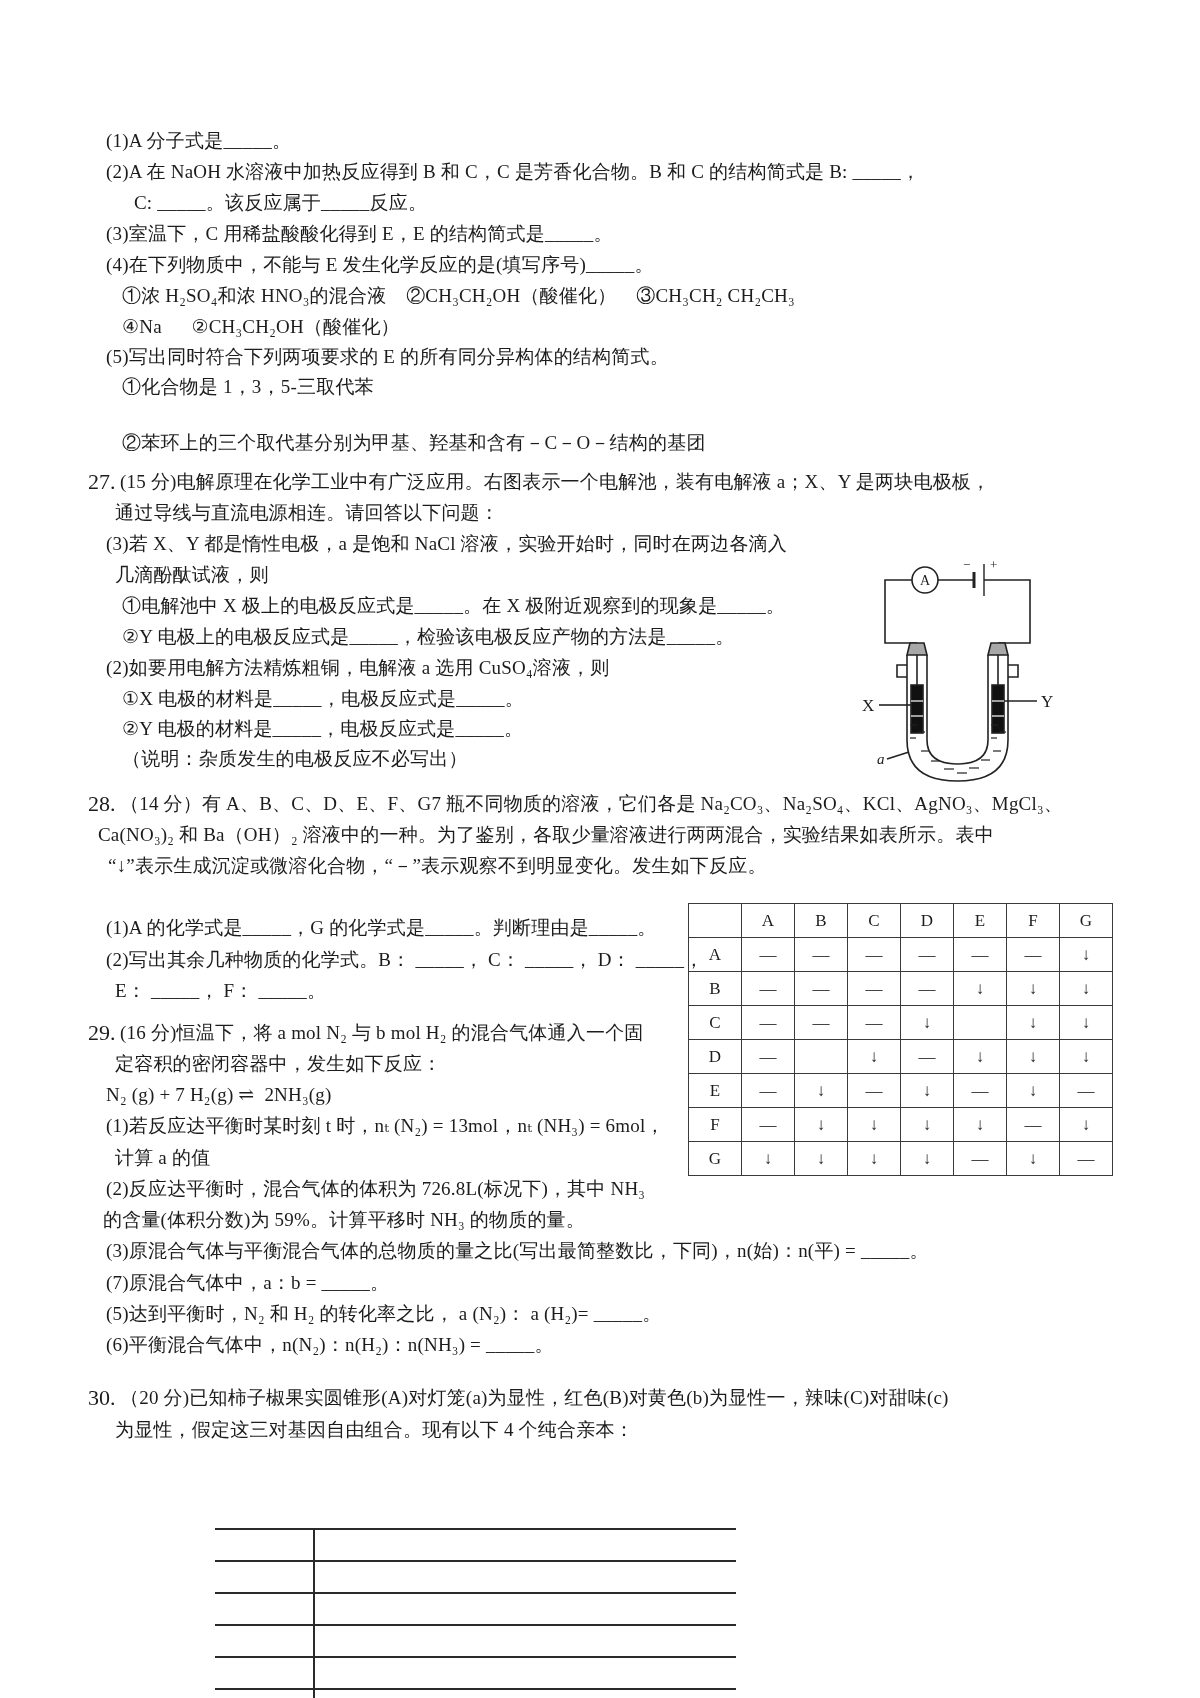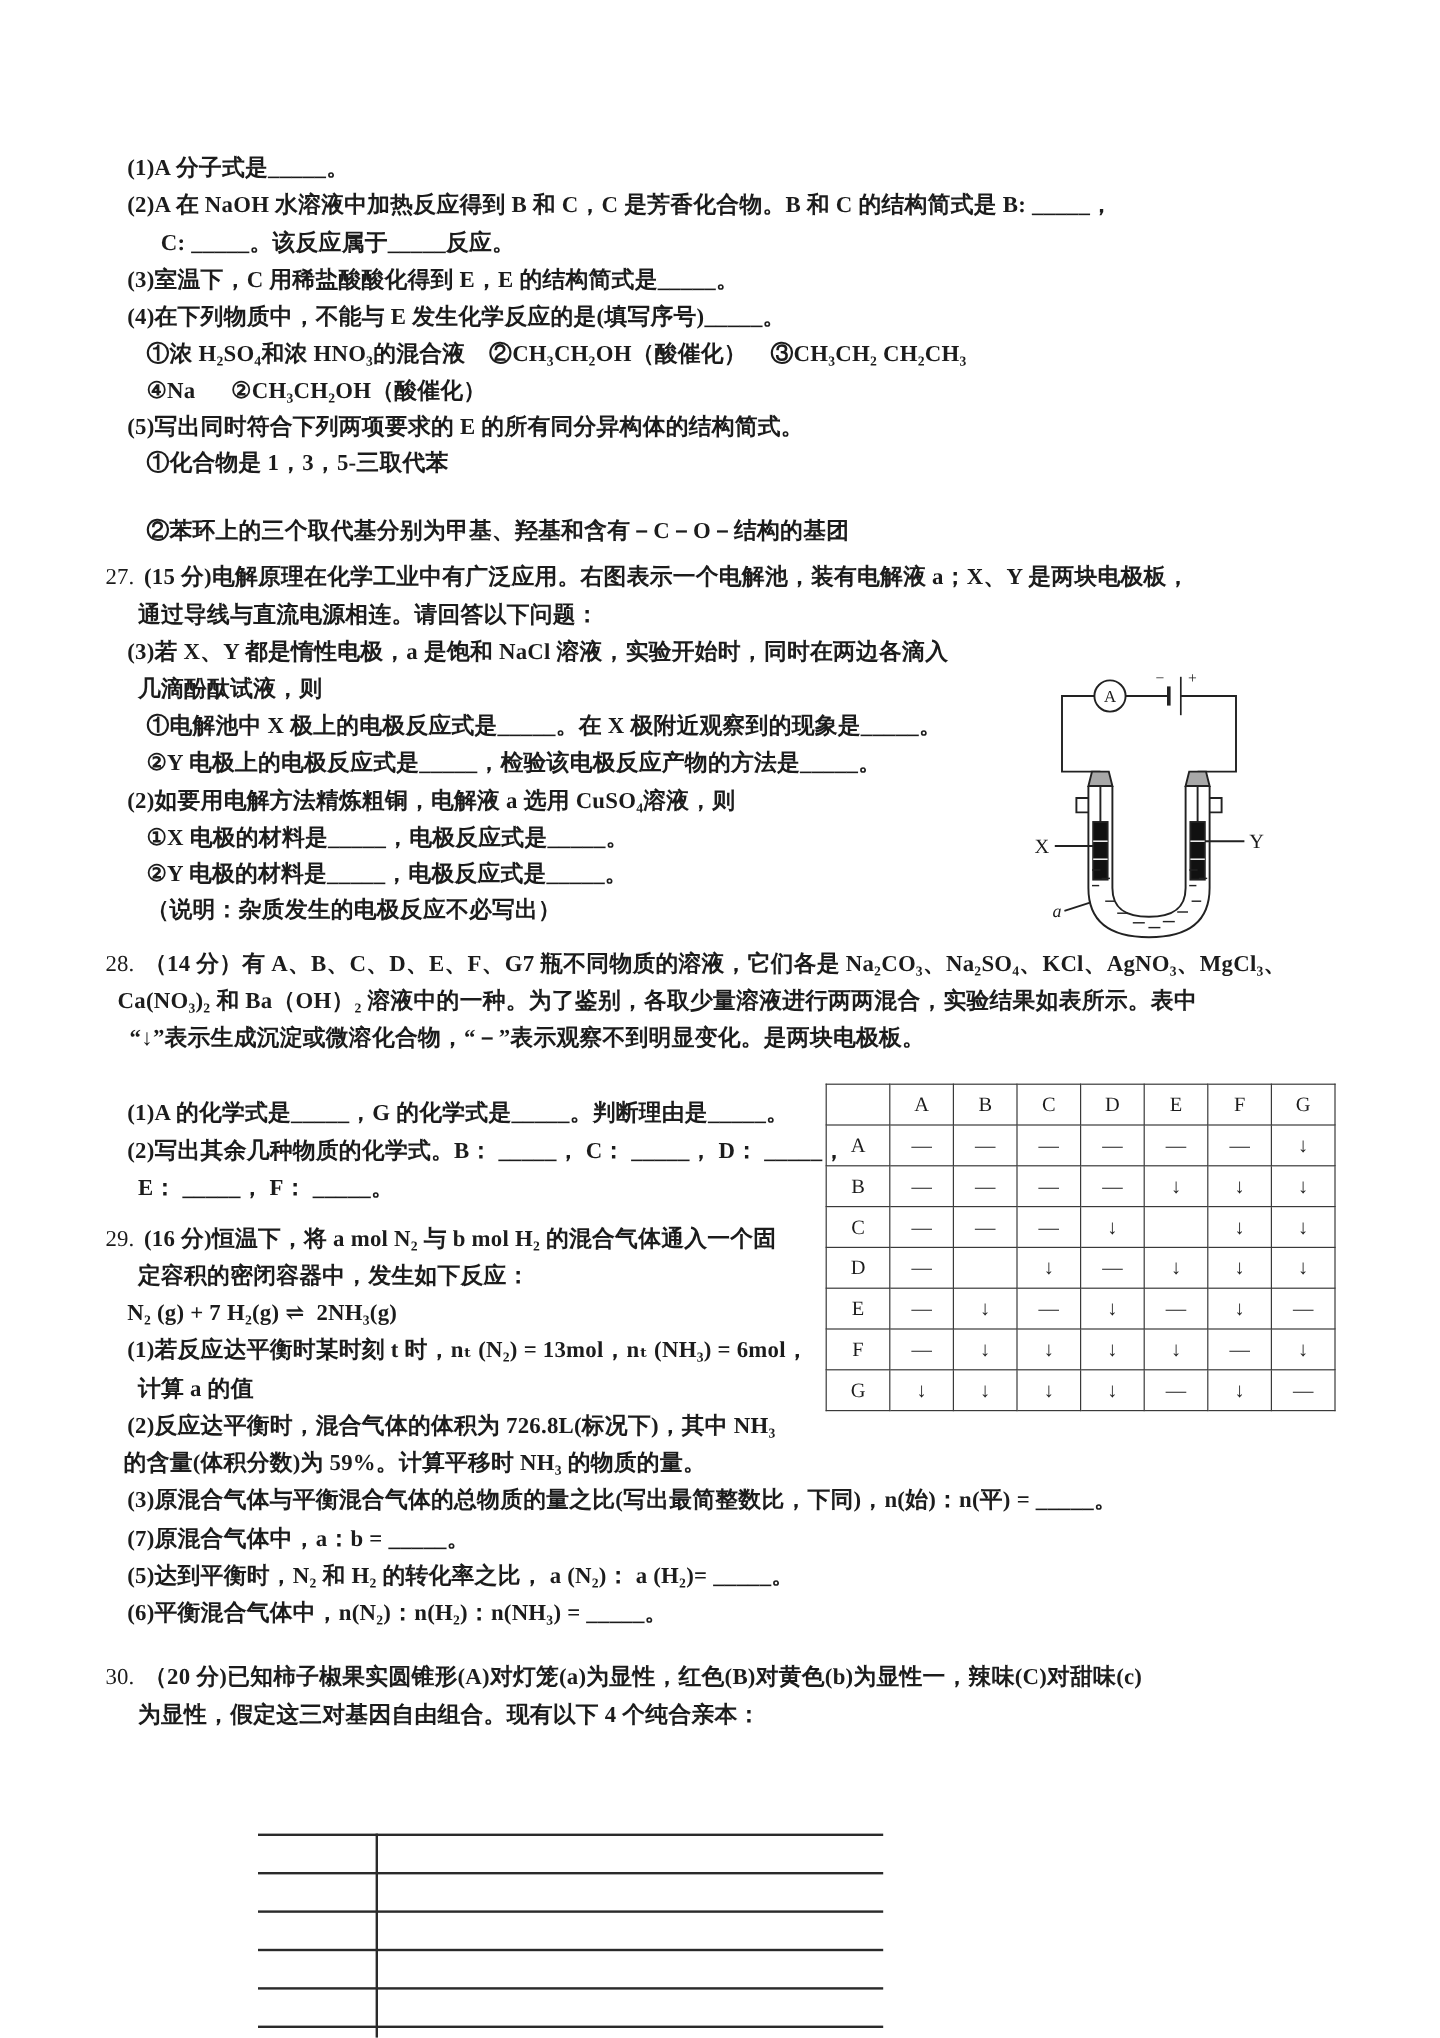--- a/index.html
+++ b/index.html
@@ -1,22 +1,22 @@
 <!DOCTYPE html>
 <html><head>
 <meta charset="utf-8">
 <style>
   html,body{margin:0;padding:0;}
   body{
     width:1200px;height:1698px;position:relative;overflow:hidden;
     background:#ffffff;color:#1c1c1c;
     font-family:"Liberation Serif","DejaVu Serif",serif;
   }
-  .ln{position:absolute;white-space:pre;font-size:19px;line-height:23px;letter-spacing:0.2px;font-weight:bold;}
-  .qnum{position:absolute;white-space:pre;font-size:19px;line-height:23px;}
+  .ln{position:absolute;white-space:pre;font-size:19px;line-height:23px;letter-spacing:0.2px;}
+  .qnum{position:absolute;white-space:pre;font-size:22px;line-height:23px;}
   
   .mixtable{position:absolute;left:688px;top:903px;border-collapse:collapse;}
   .mixtable td{
     width:52px;min-width:52px;max-width:52px;height:33px;
     border:1px solid #3a3a3a;text-align:center;vertical-align:middle;
     font-size:17px;padding:0;
   }
   
   .agrid{position:absolute;left:215px;top:1528px;width:521px;height:170px;}
   .hline{position:absolute;left:0;width:521px;height:2px;background:#2a2a2a;}
@@ -109,21 +109,21 @@
     <text x="145" y="14" font-size="13">+</text>
     <text x="17" y="156" font-size="17">X</text>
     <text x="196" y="152" font-size="17">Y</text>
     <text x="32" y="209" font-size="15" font-style="italic">a</text>
   </g>
 </svg>
 
 <div class="qnum" style="left:88px;top:792px">28.</div>
 <div class="ln" style="left:120px;top:792px">（14 分）有 A、B、C、D、E、F、G7 瓶不同物质的溶液，它们各是 Na₂CO₃、Na₂SO₄、KCl、AgNO₃、MgCl₃、</div>
 <div class="ln" style="left:98px;top:823px">Ca(NO₃)₂ 和 Ba（OH）₂ 溶液中的一种。为了鉴别，各取少量溶液进行两两混合，实验结果如表所示。表中</div>
-<div class="ln" style="left:108px;top:854px">“↓”表示生成沉淀或微溶化合物，“－”表示观察不到明显变化。是两块电极板。</div>
+<div class="ln" style="left:108px;top:854px">“↓”表示生成沉淀或微溶化合物，“－”表示观察不到明显变化。发生如下反应。</div>
 <div class="ln" style="left:106px;top:916px">(1)A 的化学式是_____，G 的化学式是_____。判断理由是_____。</div>
 <div class="ln" style="left:106px;top:948px">(2)写出其余几种物质的化学式。B： _____， C： _____， D： _____，</div>
 <div class="ln" style="left:115px;top:979px">E： _____， F： _____。</div>
 
 <table class="mixtable">
   <tbody>
       <tr>
     <td></td>
     <td>A</td>
     <td>B</td>

